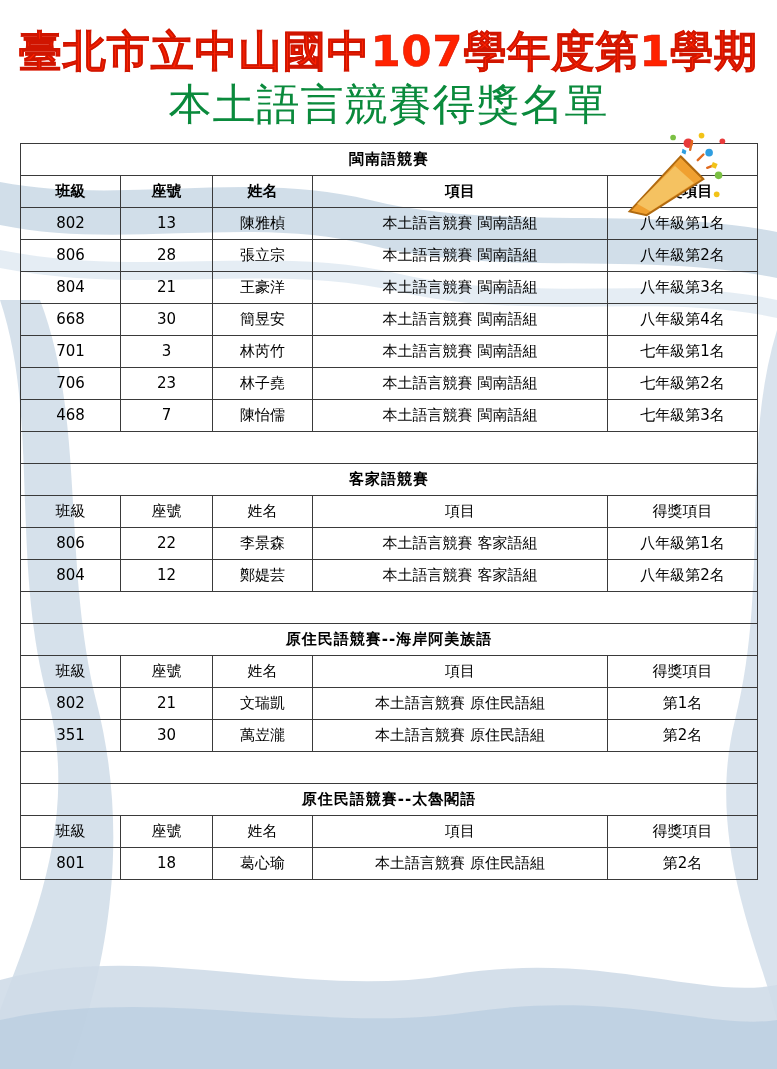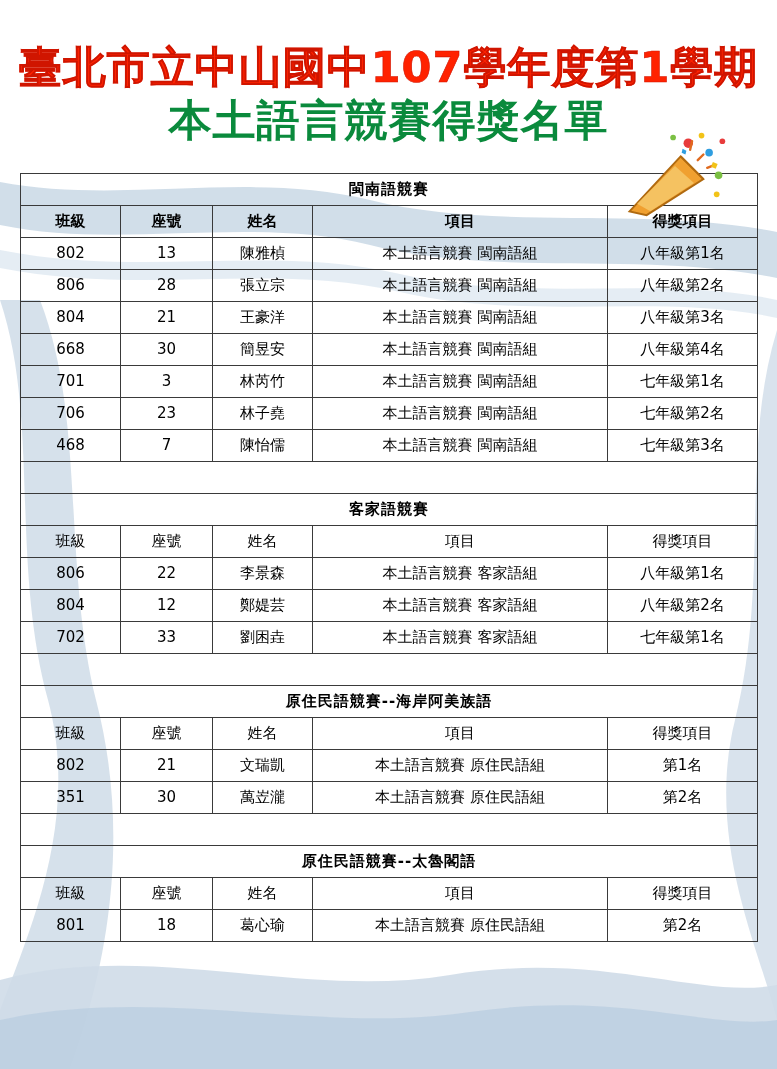--- a/index.html
+++ b/index.html
@@ -20,58 +20,58 @@
     position: absolute;
     inset: 0;
     pointer-events: none;
     z-index: 0;
   }
 
   
   .title-wrap {
     position: relative;
     z-index: 2;
-    padding-top: 42px;
+    padding-top: 26px;
     text-align: center;
   }
   .title-line1 {
     font-family: "DejaVu Sans", "Liberation Sans", sans-serif;
     font-size: 43px;
     font-weight: bold;
     color: #ff2200;
     letter-spacing: 1px;
     line-height: 1.18;
     -webkit-text-stroke: 0.6px #d01500;
     white-space: nowrap;
   }
   .title-line2 {
     font-family: "DejaVu Sans", "Liberation Sans", sans-serif;
     font-size: 43px;
-    font-weight: bold;
+    font-weight: normal;
     color: #0a8a3c;
     letter-spacing: 1px;
     line-height: 1.3;
     white-space: nowrap;
     display: inline-block;
     position: relative;
   }
   .party-icon {
     position: absolute;
     right: 44px;
     top: 128px;
     width: 116px;
     height: 90px;
     z-index: 3;
   }
 
   
   .sheet {
     position: relative;
     z-index: 2;
-    margin: 24px 20px 0 20px;
+    margin: 10px 20px 0 20px;
   }
   table.grid {
     border-collapse: collapse;
     width: 737px;
     table-layout: fixed;
   }
   table.grid td {
     border: 1px solid #3a3a3a;
     text-align: center;
     vertical-align: middle;
@@ -227,27 +227,20 @@
           <td>本土語言競賽 客家語組</td>
           <td>八年級第1名</td>
         </tr>
         <tr>
           <td>804</td>
           <td>12</td>
           <td>鄭媞芸</td>
           <td>本土語言競賽 客家語組</td>
           <td>八年級第2名</td>
         </tr>
-        <tr>
-          <td>702</td>
-          <td>33</td>
-          <td>劉困垚</td>
-          <td>本土語言競賽 客家語組</td>
-          <td>七年級第1名</td>
-        </tr>
         <tr class="spacer-row">
           <td colspan="5"></td>
         </tr>
         <tr>
           <td colspan="5" class="section-title">原住民語競賽--海岸阿美族語</td>
         </tr>
         <tr>
           <td class="colhead-plain">班級</td>
           <td class="colhead-plain">座號</td>
           <td class="colhead-plain">姓名</td>

